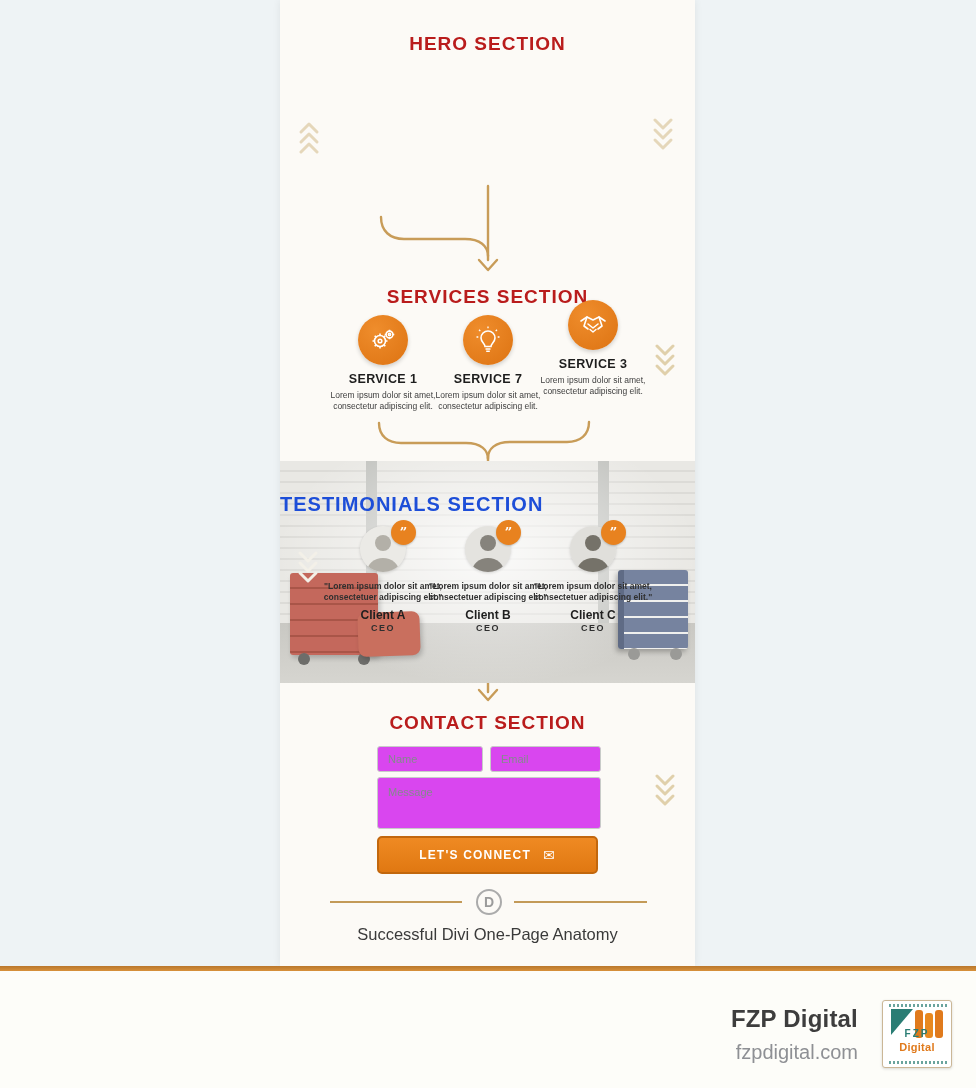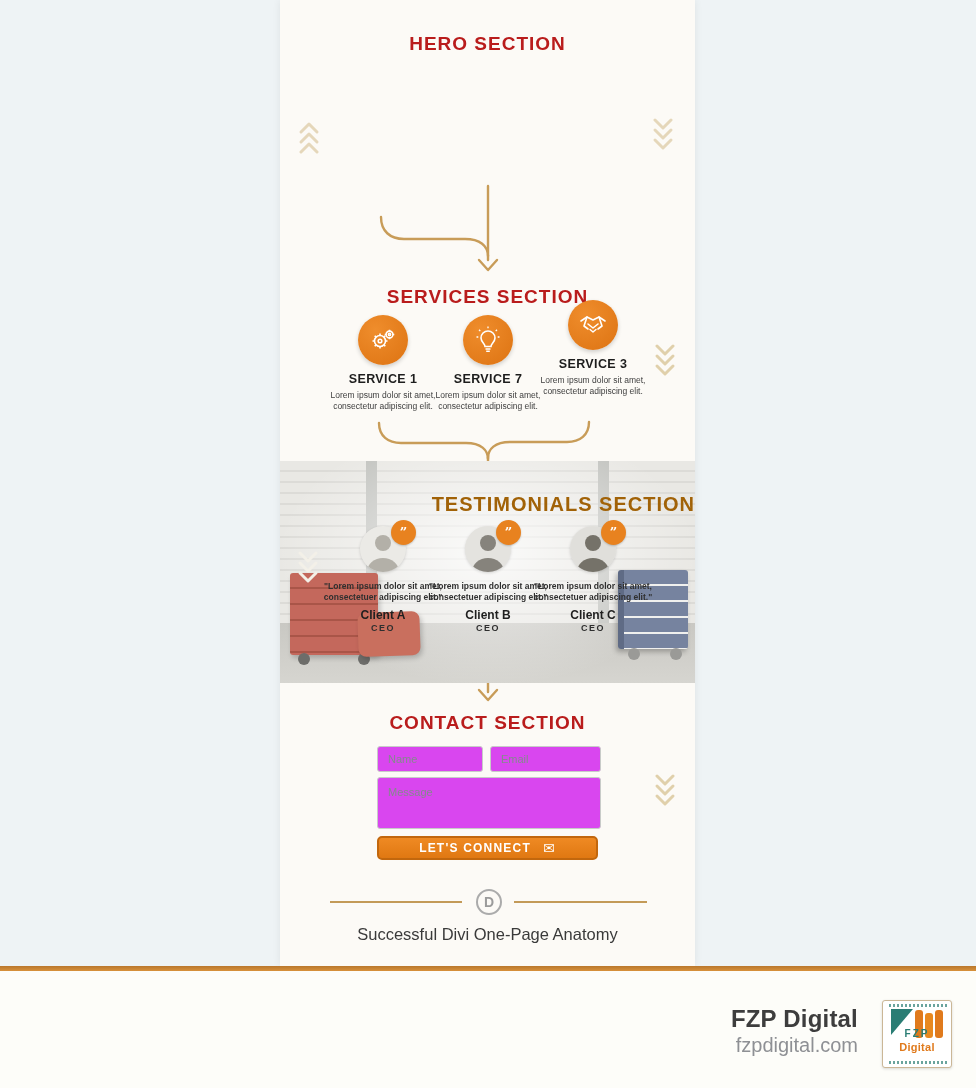--- a/index.html
+++ b/index.html
@@ -54,40 +54,40 @@
              background:radial-gradient(ellipse at 50% 42%, rgba(255,255,255,.8), rgba(255,255,255,0) 72%); }
   .chest { position:absolute; border-radius:3px; }
   .chest-red { left:10px; top:112px; width:88px; height:82px;
                background:repeating-linear-gradient(to bottom,#c4685c 0 14px,#a95548 14px 16px); box-shadow:2px 3px 5px rgba(0,0,0,.2); }
   .box-red { left:78px; top:151px; width:62px; height:44px; background:#c96f5e;
              border-radius:8px; transform:rotate(-2deg); box-shadow:2px 3px 5px rgba(0,0,0,.2); }
   .chest-blue { left:338px; top:109px; width:70px; height:79px;
                 background:repeating-linear-gradient(to bottom,#76839f 0 14px,#f0f0ee 14px 16px);
                 border-left:6px solid #5f6b85; box-shadow:-2px 3px 5px rgba(0,0,0,.25); }
   .wheel { position:absolute; width:12px; height:12px; border-radius:50%; background:#6d6d6a; }
-  .tst-h { position:absolute; top:32px; width:100%; text-align:right; font-weight:bold;
-           font-size:20px; letter-spacing:1px; color:#a16207; }
+  .tst-h { position:absolute; top:32px; width:100%; text-align:left; font-weight:bold;
+           font-size:20px; letter-spacing:1px; color:#1d4ed8; }
   .tst-col { position:absolute; top:65px; width:122px; text-align:center; }
   .avatar { position:relative; width:46px; height:46px; border-radius:50%; margin:0 auto;
             background:#e6e5e1; overflow:visible; box-shadow:0 1px 3px rgba(0,0,0,.15); }
   .avatar svg { border-radius:50%; display:block; }
   .badge { position:absolute; top:-6px; right:-10px; width:25px; height:25px; border-radius:50%;
            background:#e8821f; color:#fff; display:flex; align-items:center; justify-content:center;
            font-family:"DejaVu Serif",serif; font-weight:bold; font-size:13px; box-shadow:0 1px 2px rgba(0,0,0,.2); }
   .quote { margin-top:9px; font-size:8.5px; font-weight:bold; line-height:1.3; color:#2f2f2f; }
   .tname { margin-top:5px; font-size:12px; font-weight:bold; color:#1f1f1f; }
   .trole { margin-top:1px; font-size:9px; font-weight:bold; letter-spacing:1.5px; color:#2f2f2f; }
 
   
   .inp { position:absolute; height:26px; background:#d946ef; border:1.5px solid #c8cbc8;
          border-radius:3px; font-family:"Liberation Sans",sans-serif; font-size:11px;
          color:#333; padding-left:10px; }
   .inp::placeholder, textarea.inp::placeholder { color:#84898d; }
   textarea.inp { resize:none; padding-top:8px; }
-  .submit { position:absolute; left:97px; top:836px; width:221px; height:24px;
+  .submit { position:absolute; left:97px; top:836px; width:221px; height:38px;
             background:linear-gradient(#ef8a23,#e07812); border:2px solid #c2670d; border-radius:5px;
             color:#fff; font-family:"Liberation Sans",sans-serif; font-size:12px; font-weight:bold;
             letter-spacing:1.2px; cursor:pointer; display:flex; align-items:center; justify-content:center; gap:12px; }
 
   
   .dline { position:absolute; top:901px; height:2px; background:#c39a58; }
   .dcircle { position:absolute; left:196px; top:889px; width:26px; height:26px; border-radius:50%;
              border:2px solid #ababab; color:#9b9b9b; font-size:14px; font-weight:bold;
              display:flex; align-items:center; justify-content:center; }
   .caption { position:absolute; top:925px; width:100%; text-align:center; font-size:16.5px; color:#3a3a3a; }
@@ -95,21 +95,21 @@
   
   .chev { position:absolute; }
   .chev.down { transform:rotate(180deg); }
 
   
   .orange-bar { position:absolute; left:0; top:966px; width:976px; height:5px;
                 background:linear-gradient(#b9772c,#d8913b); }
   .footer { position:absolute; left:0; top:971px; width:976px; height:117px; background:#fdfdf9; }
   .brand { position:absolute; top:34px; right:118px; text-align:right; }
   .brand-name { font-size:24px; font-weight:bold; color:#3d3d3d; letter-spacing:.2px; }
-  .brand-url { font-size:20px; color:#8e9094; margin-top:1px; }
+  .brand-url { font-size:20px; color:#8e9094; margin-top:8px; }
   .fzp-logo { position:absolute; top:29px; right:24px; width:70px; height:68px; background:#fff;
               border:1px solid #cbb797; border-radius:3px; box-shadow:0 1px 3px rgba(0,0,0,.15);
               overflow:hidden; }
   .fzp-logo .micro { position:absolute; width:58px; height:3px; left:6px;
                      background:repeating-linear-gradient(to right,#2a7d74 0 2px,transparent 2px 4px); opacity:.7; }
   .fzp-mark { position:absolute; left:8px; top:8px; }
   .fzp-text { position:absolute; left:0; right:0; top:40px; text-align:center;
               color:#e07a1c; font-size:11px; font-weight:bold; letter-spacing:.3px; }
   .fzp-letters { position:absolute; left:0; right:0; top:27px; text-align:center;
                  color:#2a7d74; font-size:10px; font-weight:bold; letter-spacing:2px; }

